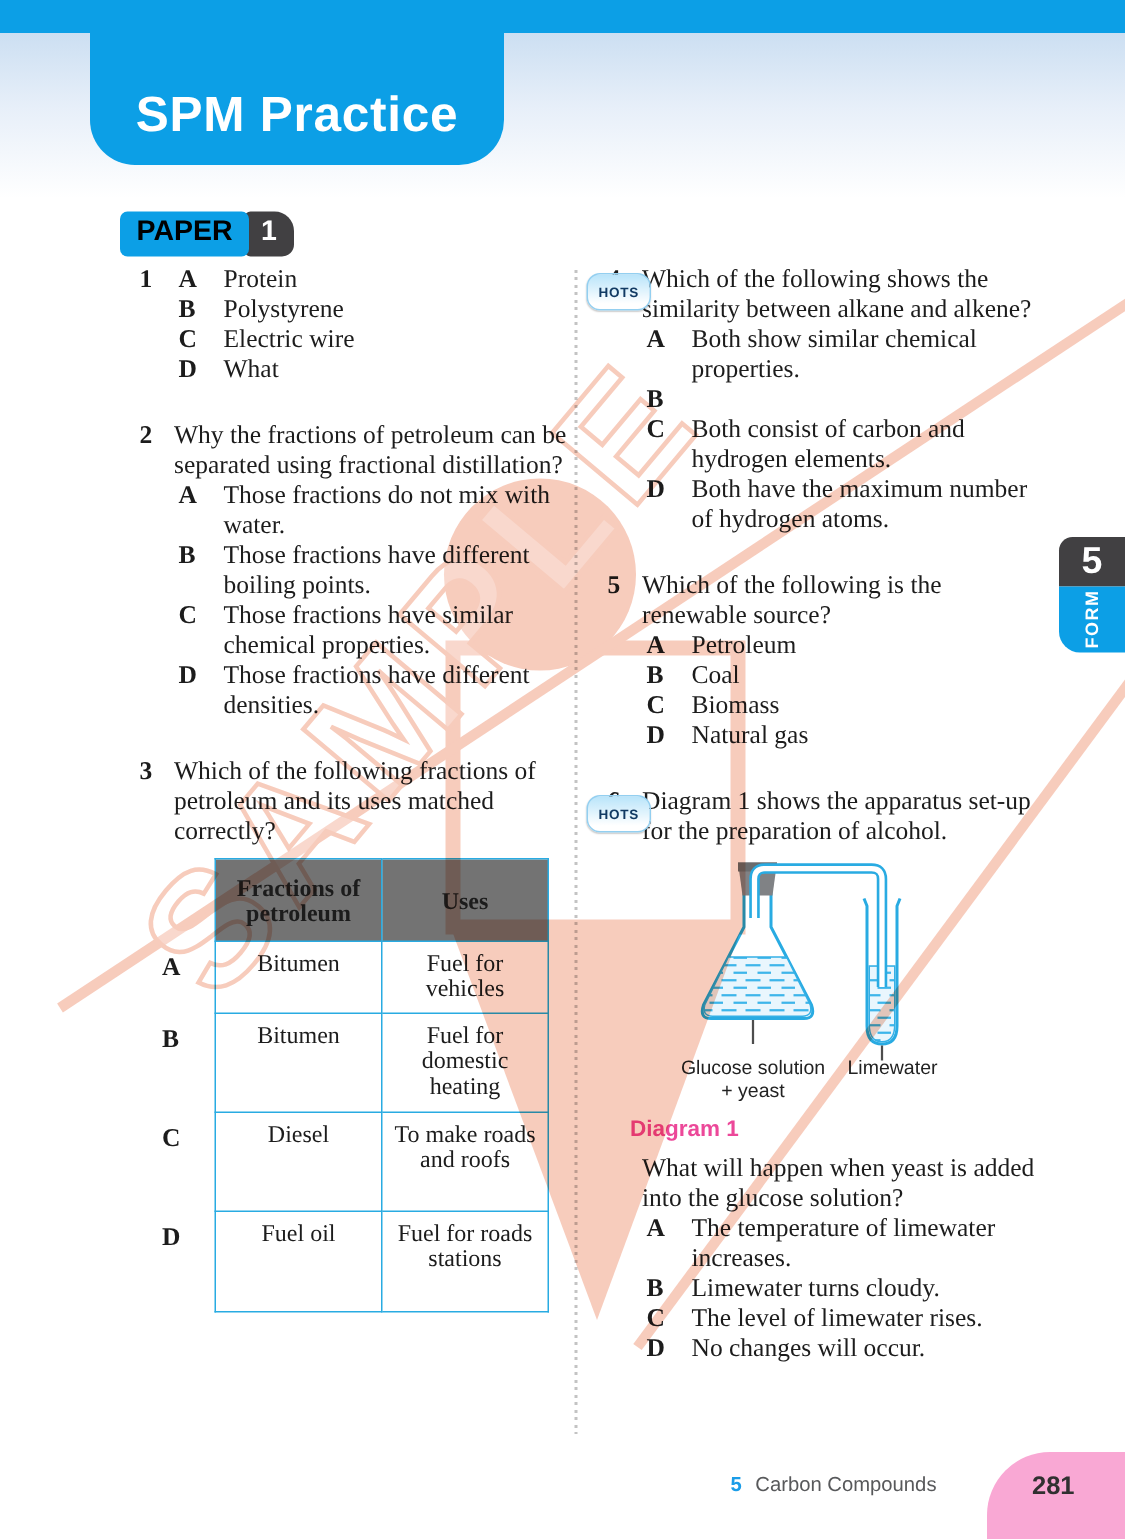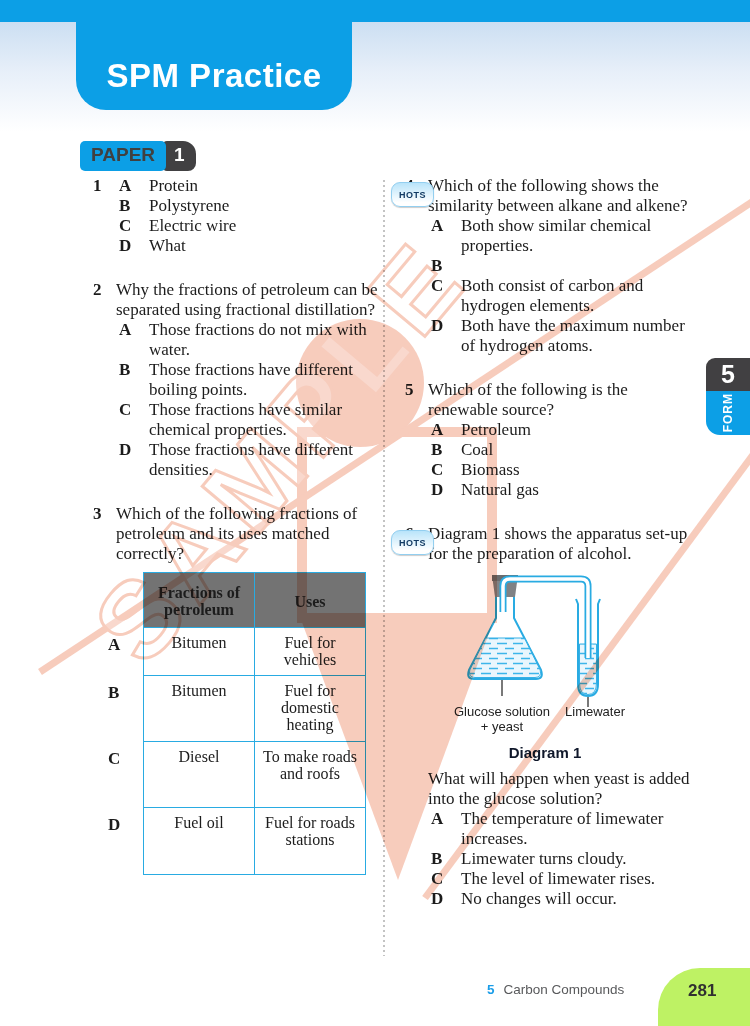--- a/index.html
+++ b/index.html
@@ -2,28 +2,28 @@
 <html><head>
 <meta charset="utf-8">
 <style>
   html,body{margin:0;padding:0;}
   .page{position:relative;width:750px;height:1026px;background:#ffffff;overflow:hidden;
         font-family:"Liberation Serif",serif;color:#1c1c1c;}
   
   .top-bar{position:absolute;left:0;top:0;width:750px;height:22px;background:#0c9fe6;}
   .top-grad{position:absolute;left:0;top:22px;width:750px;height:110px;
             background:linear-gradient(180deg,#ccdff2 0%,#e7eff9 45%,#ffffff 100%);}
-  .banner{position:absolute;left:76px;top:0;width:276px;height:110px;background:#0c9fe6;
+  .banner{position:absolute;left:60px;top:0;width:276px;height:110px;background:#0c9fe6;
           border-radius:0 0 30px 30px;display:flex;align-items:flex-end;justify-content:center;
           padding-bottom:15px;box-sizing:border-box;}
   .banner span{font-family:"Liberation Sans",sans-serif;font-weight:bold;font-size:33px;
                color:#ffffff;letter-spacing:.5px;}
   .paper-row{position:absolute;left:80px;top:141px;display:flex;align-items:stretch;
              font-family:"Liberation Sans",sans-serif;font-weight:bold;font-size:19px;}
-  .paper-box{background:#0c9fe6;color:#404040;padding:3px 11px 5px;border-radius:5px;z-index:2;}
+  .paper-box{background:#0c9fe6;color:#000000;padding:3px 11px 5px;border-radius:5px;z-index:2;}
   .paper-num{background:#414042;color:#fff;padding:3px 11px 5px;border-radius:4px 13px 8px 4px;
              margin-left:-3px;}
   
   .col{position:absolute;top:176px;font-size:17px;line-height:20px;}
   .col-left{left:93px;width:289px;}
   .col-right{left:405px;width:290px;}
   .divider{position:absolute;left:383px;top:180px;height:776px;width:2px;
            background:repeating-linear-gradient(180deg,#c3c3c3 0 2px,transparent 2px 5px);}
   .q{display:flex;margin-bottom:24px;position:relative;}
   .qn{width:23px;flex-shrink:0;font-weight:bold;}
@@ -39,39 +39,39 @@
   
   .q3t{border-collapse:collapse;margin:8px 0 0 -10px;font-size:16px;line-height:17px;}
   .q3t td,.q3t th{vertical-align:top;text-align:center;padding:6px 3px 4px;}
   .q3t .lt{width:32px;border:none;font-weight:bold;text-align:left;padding-left:2px;
            font-size:17px;padding-top:8px;}
   .q3t .b{border:1.6px solid #29abe2;width:104px;}
   .q3t .hd{background:#737373;font-weight:bold;vertical-align:middle;height:44px;}
   .r0{height:48px;} .r1{height:66px;} .r2{height:66px;} .r3{height:67px;}
   
   .diagram{margin:2px 0 0 12px;}
-  .dia-caption{width:250px;margin:2px 0 6px -8px;text-align:center;
+  .dia-caption{width:250px;margin:2px 0 6px -8px;text-align:left;
                font-family:"Liberation Sans",sans-serif;font-weight:bold;font-size:15px;
-               color:#0f172a;}
+               color:#ec4899;}
   .dia-label{font-family:"Liberation Sans",sans-serif;font-size:13px;fill:#222;}
   
   .form-tab{position:absolute;right:0;top:358px;width:44px;font-family:"Liberation Sans",sans-serif;}
   .form-tab .num{background:#414042;color:#fff;height:33px;border-radius:9px 0 0 0;
                  display:flex;align-items:center;justify-content:center;
                  font-weight:bold;font-size:25px;}
   .form-tab .lbl{background:#0c9fe6;height:44px;border-radius:0 0 0 14px;
                  display:flex;align-items:center;justify-content:center;}
   .form-tab .lbl span{writing-mode:vertical-rl;transform:rotate(180deg);color:#fff;
                       font-weight:bold;font-size:12px;letter-spacing:1px;}
   
   .footer-left{position:absolute;left:487px;top:982px;display:flex;gap:9px;
                font-family:"Liberation Sans",sans-serif;font-size:13.5px;}
   .footer-left .ch{color:#1b9de8;font-weight:bold;}
   .footer-left .tt{color:#58595b;}
-  .page-box{position:absolute;left:658px;top:968px;width:92px;height:58px;background:#bef264;
+  .page-box{position:absolute;left:658px;top:968px;width:92px;height:58px;background:#f9a8d4;
             border-radius:42px 0 0 0;box-sizing:border-box;padding:13px 0 0 30px;}
   .page-box span{font-family:"Liberation Sans",sans-serif;font-weight:bold;font-size:17px;color:#303030;}
   
   .wm{position:absolute;left:0;top:0;width:750px;height:1026px;pointer-events:none;
       mix-blend-mode:multiply;opacity:.55;z-index:60;}
 </style>
 </head>
 <body>
 
 <div class="page">

